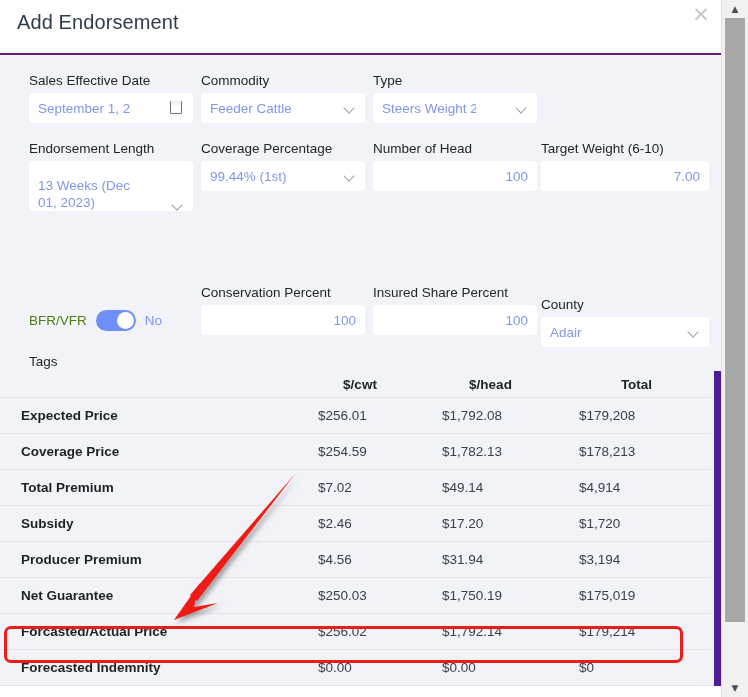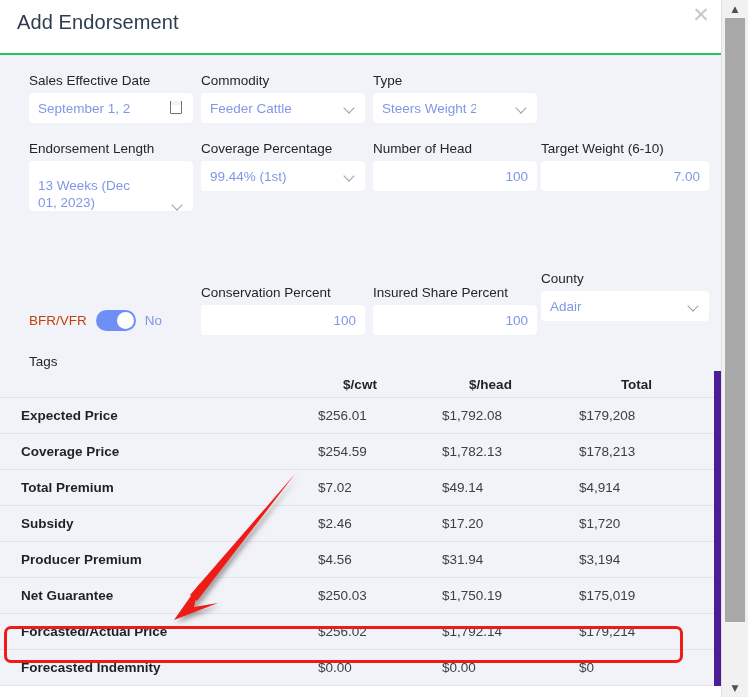--- a/index.html
+++ b/index.html
@@ -11,21 +11,21 @@
     position:relative;
   }
   #app{
     position:absolute;left:0;top:0;width:722px;height:697px;
     background:#ffffff;overflow:hidden;
   }
 
   
   .modal-header{
     position:relative;height:53px;background:#ffffff;
-    border-bottom:2px solid #22c55e;
+    border-bottom:2px solid #701a75;
   }
   .modal-title{
     position:absolute;left:17px;top:11px;
     font-size:20px;font-weight:400;color:#2e3d4e;letter-spacing:.1px;
   }
   .close-btn{
     position:absolute;right:9px;top:3px;
     width:24px;height:24px;line-height:24px;text-align:center;
     font-size:21px;color:#c9c9c9;cursor:pointer;
     font-family:"DejaVu Sans", sans-serif;
@@ -74,21 +74,21 @@
   }
   .cal-icon::after{
     content:"";position:absolute;left:0;top:0px;width:12px;height:4px;
     border-left:1.6px solid #6d727a;border-right:1.6px solid #6d727a;
     background:#f2f3f8;box-sizing:border-box;
   }
   .cell{position:absolute;}
 
   
   .toggle-wrap{display:flex;align-items:center;gap:9px;}
-  .toggle-label{font-size:13.5px;color:#c2410c;}
+  .toggle-label{font-size:13.5px;color:#4d7c0f;}
   .toggle{
     width:40px;height:21px;border-radius:11px;background:#6e8ff5;
     position:relative;cursor:pointer;flex:none;
   }
   .toggle .knob{
     position:absolute;right:2px;top:2px;width:17px;height:17px;
     border-radius:50%;background:#ffffff;
   }
   .toggle-state{font-size:13.5px;color:#8097e8;text-align:right;}
 
@@ -237,21 +237,21 @@
       </div>
     </div>
 
     <div class="cell" style="left:373px;top:230px;width:164px;">
       <div class="field-label">Insured Share Percent</div>
       <div class="ctrl right">
         <span class="val">100</span>
       </div>
     </div>
 
-    <div class="cell" style="left:541px;top:216px;width:168px;">
+    <div class="cell" style="left:541px;top:242px;width:168px;">
       <div class="field-label">County</div>
       <div class="ctrl">
         <span class="val">Adair</span>
         <span class="chev"></span>
       </div>
     </div>
 
     <div class="cell" style="left:29px;top:299px;">
       <div class="field-label">Tags</div>
       <div class="tag-btn">

